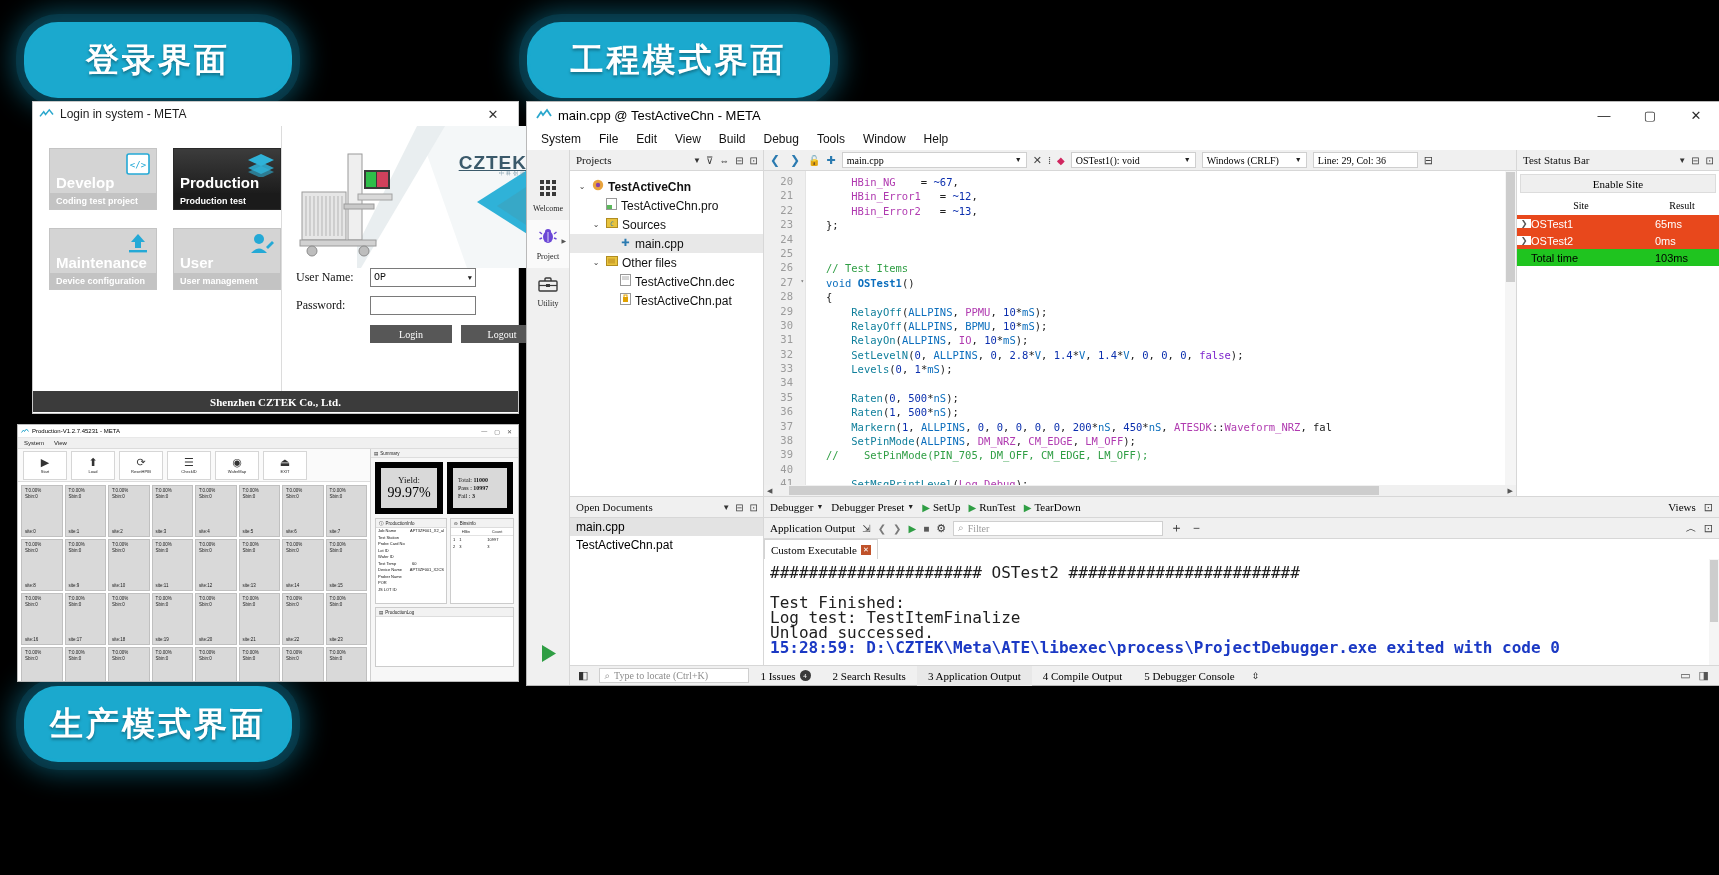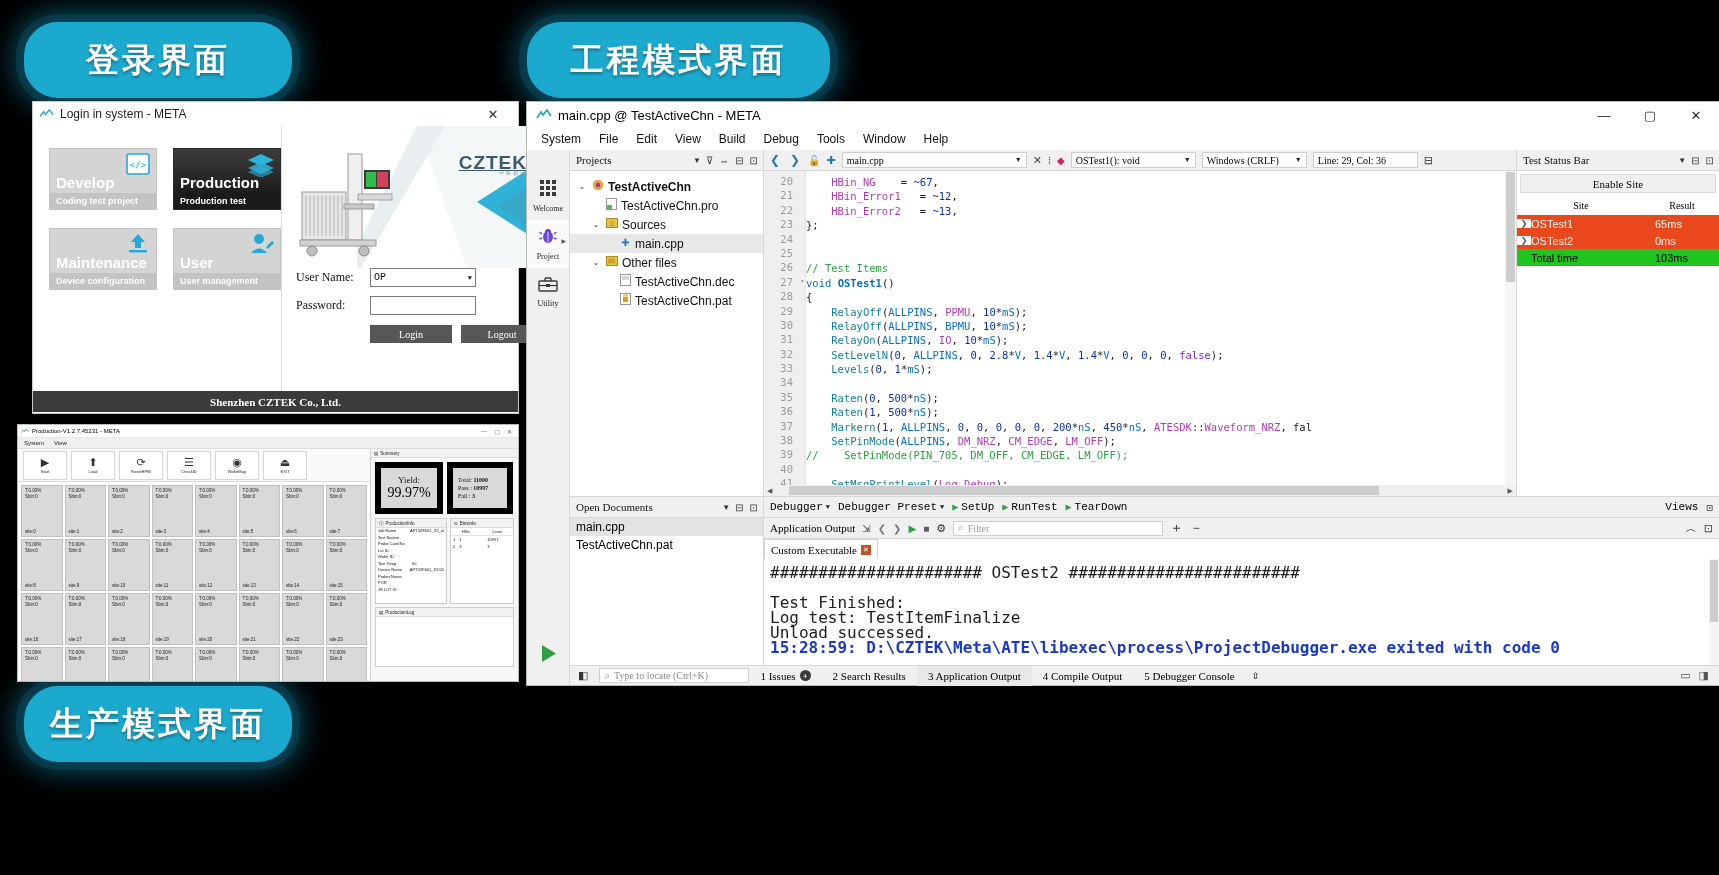--- a/index.html
+++ b/index.html
@@ -163,21 +163,21 @@
   .ed-drop { background:#fff; border:1px solid #cfcfcf; height:16px; display:flex; align-items:center; padding:0 4px; font-size:10px; }
   #ed-file { width:185px; }
   #ed-sym  { min-width:125px; }
   #ed-eol  { min-width:105px; }
   #ed-linecol { min-width:105px; }
   #ed-area { flex:1; display:flex; background:#fff; position:relative; overflow:hidden;}
   #gutter { width:42px; background:#efefef; border-right:1px solid #e4e4e4; padding-top:4px; }
   .gl { height:14.4px; font-size:10.5px; color:#9b9b9b; text-align:right; padding-right:12px; font-family:"DejaVu Sans Mono", monospace; position:relative;}
   .gl .fold { position:absolute; right:1px; top:1px; font-size:6px; color:#777;}
   #code { flex:1; padding-top:4px; font-family:"DejaVu Sans Mono", monospace; font-size:10.5px; white-space:pre; overflow:hidden;}
-  .cl { height:14.4px; line-height:14.4px; padding-left:0; }
+  .cl { height:14.4px; line-height:14.4px; padding-left:20px; }
   .kw   { color:#7d26cd; }
   .kw2  { color:#0b6ebd; }
   .fn   { color:#0f7f9b; }
   .ty   { color:#0b6ebd; font-weight:bold;}
   .num  { color:#0b2fae; }
   .mac  { color:#b03ab0; }
   .cmt  { color:#2f9e44; }
   .pln  { color:#202020; }
   #ed-hscroll { height:11px; background:#f0f0f0; display:flex; align-items:center; }
   .hs-thumb { height:9px; background:#cdcdcd; margin-left:14px; }
@@ -198,21 +198,21 @@
   .st-row.green { background:#1fc41f; color:#000; }
   .st-row.red .ex { color:#555; background:#fff;}
   .st-row.green .ex { background:#fff; }
 
   
   #ide-lower { flex:1; display:flex; border-top:1px solid #d7d7d7; }
   #opendocs { width:194px; border-right:1px solid #d7d7d7; background:#fff; }
   .od-item { height:18px; display:flex; align-items:center; padding-left:6px; font-size:12px; }
   .od-item.sel { background:#e3e3e3; }
   #output-col { flex:1; display:flex; flex-direction:column; background:#fff;}
-  #dbg-bar { height:21px; display:flex; align-items:center; gap:8px; background:#f0f0f0; border-bottom:1px solid #d7d7d7; font-size:11px; padding:0 6px; font-family:Liberation Mono, monospace;}
+  #dbg-bar { height:21px; display:flex; align-items:center; gap:8px; background:#f0f0f0; border-bottom:1px solid #d7d7d7; font-size:11px; padding:0 6px; font-family:Liberation Serif, serif;}
   .dbg-chip { display:flex; align-items:center; gap:3px; }
   .play-green { color:#2f9e44; font-size:10px; }
   #ao-bar { height:21px; display:flex; align-items:center; gap:7px; background:#f0f0f0; border-bottom:1px solid #d7d7d7; font-size:11px; padding:0 6px; font-family:"Liberation Serif", serif;}
   #ao-filter { flex:0 0 210px; height:15px; background:#fff; border:1px solid #cfcfcf; display:flex; align-items:center; padding:0 4px; gap:4px; font-size:10px; color:#9a9a9a;}
   #ao-tab { height:20px; display:flex; align-items:center; }
   .ao-tabitem { height:20px; border:1px solid #d4d4d4; border-bottom:none; background:#fff; display:flex; align-items:center; gap:4px; padding:0 6px; font-size:11px; font-family:"Liberation Serif", serif;}
   .close-x { width:10px;height:10px;background:#c0522a;color:#fff;font-size:7px;display:flex;align-items:center;justify-content:center;}
   #ao-text { flex:1; padding:6px 6px 0 6px; font-family:"DejaVu Sans Mono", monospace; font-size:16px; color:#202020; line-height:15px; position:relative;}
   .ao-blue { color:#1b39c4; font-weight:bold;}
   #ide-status { height:20px; display:flex; align-items:center; gap:0; background:#f0f0f0; border-top:1px solid #d7d7d7; font-size:11px; font-family:"Liberation Serif", serif;}

